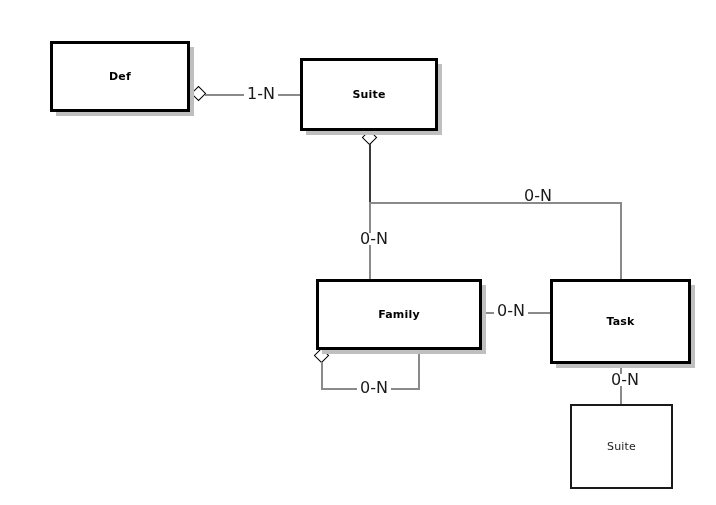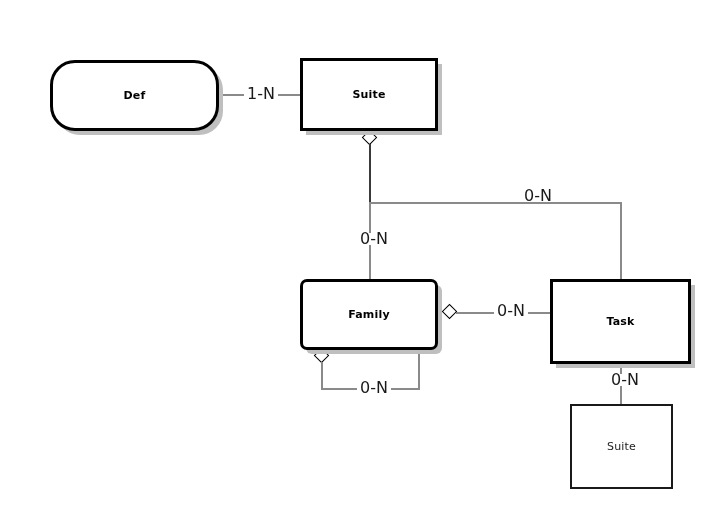--- a/index.html
+++ b/index.html
@@ -106,29 +106,29 @@
   <div class="diamond" style="left:316px; top:350px;"></div>
   <div class="seg v" style="left:321px; top:362px; height:28px;"></div>
   <div class="seg h" style="left:321px; top:388px; width:99px;"></div>
   <div class="seg v" style="left:418px; top:350px; height:39px;"></div>
   <div class="card" style="left:357px; top:382px;">0-N</div>
 
   <div class="diamond" style="left:615px; top:351px;"></div>
   <div class="seg v" style="left:620px; top:363px; height:41px;"></div>
   <div class="card" style="left:608px; top:374px;">0-N</div>
 
-  <div class="entity strong" style="left:50px; top:60px; width:169px; height:71px;border-radius:25px;">
+  <div class="entity strong" style="left:50px; top:41px; width:140px; height:71px;">
     <span class="entity-label">Def</span>
   </div>
 
   <div class="entity strong" style="left:300px; top:58px; width:138px; height:73px;">
     <span class="entity-label">Suite</span>
   </div>
 
-  <div class="entity strong" style="left:300px; top:279px; width:138px; height:71px;border-radius:7px;">
+  <div class="entity strong" style="left:316px; top:279px; width:166px; height:71px;">
     <span class="entity-label">Family</span>
   </div>
 
   <div class="entity strong" style="left:550px; top:279px; width:141px; height:85px;">
     <span class="entity-label">Task</span>
   </div>
 
   <div class="entity plain" style="left:570px; top:404px; width:103px; height:85px;">
     <span class="entity-label">Suite</span>
   </div>

